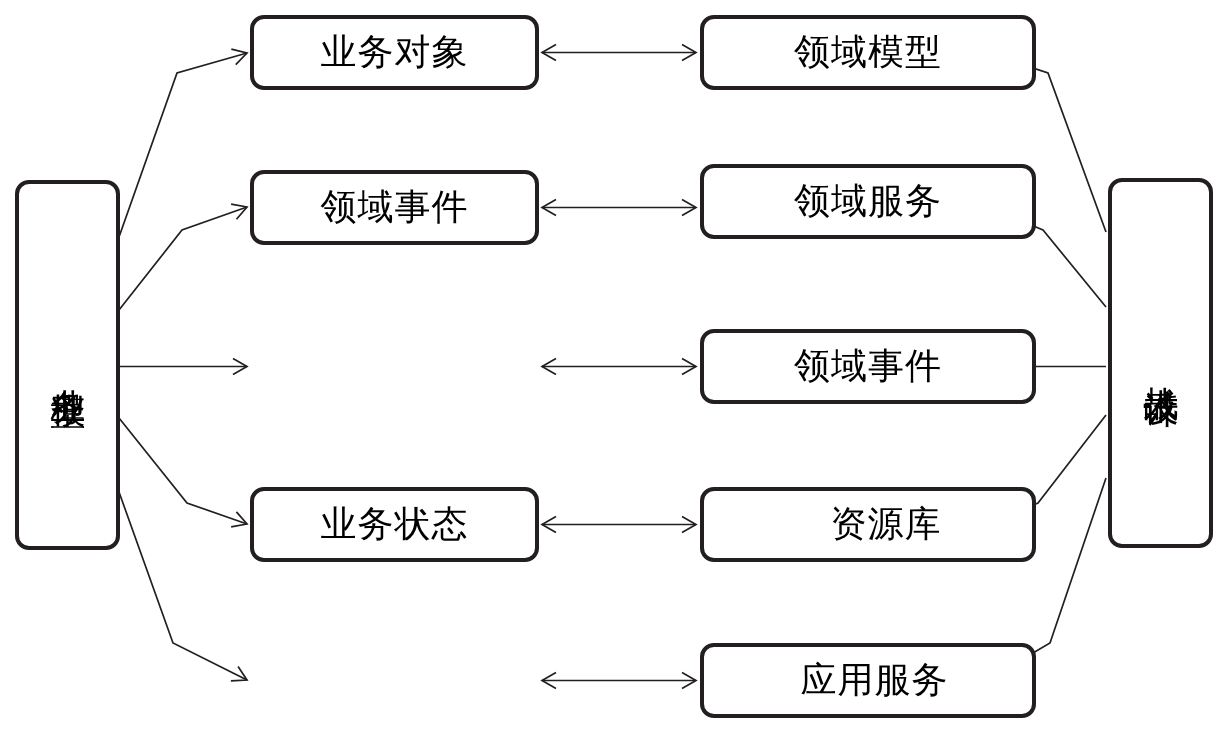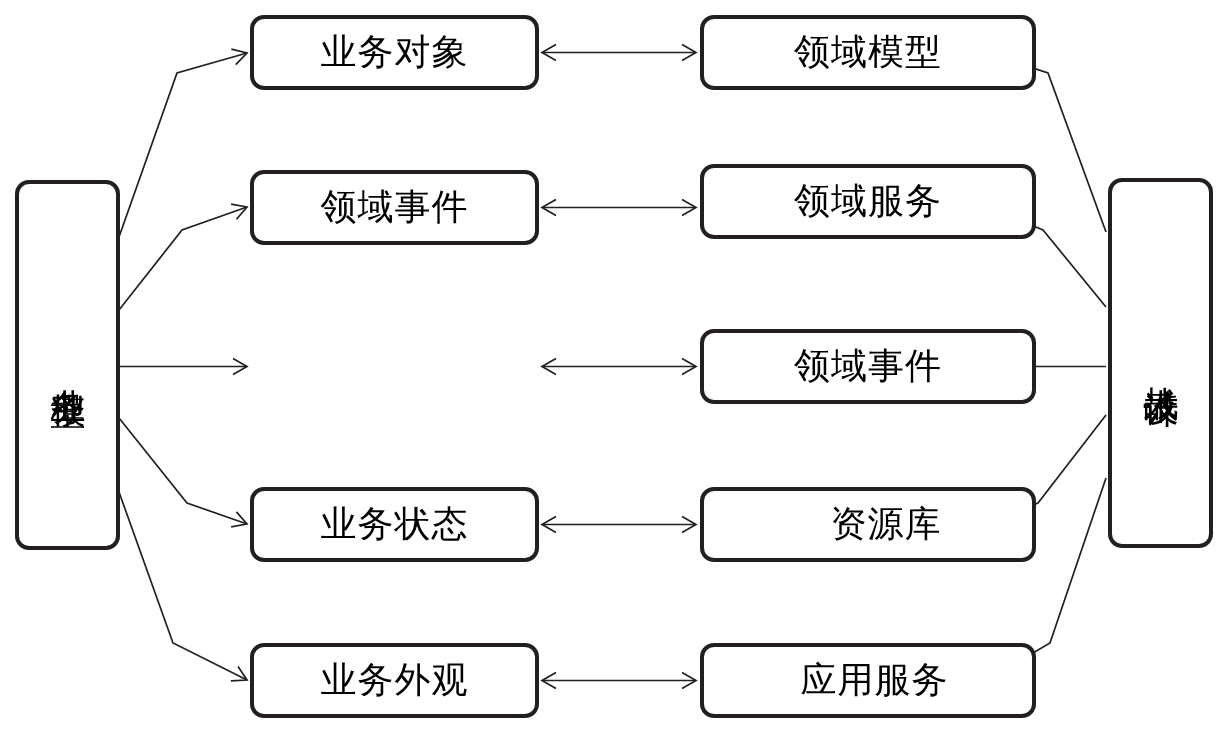--- a/index.html
+++ b/index.html
@@ -113,20 +113,17 @@
     <span>领域事件</span>
   </div>
 
   <div class="node row-node" style="left:250px; top:487px;">
     <span>业务状态</span>
   </div>
   <div class="node row-node right-col" style="left:700px; top:487px;padding-left:36px;">
     <span>资源库</span>
   </div>
 
-  <div class="node row-node" style="left:250px; top:643px;">
-    <span>业务外观</span>
-  </div>
   <div class="node row-node right-col" style="left:700px; top:643px;padding-left:13px;">
     <span>应用服务</span>
   </div>
 
 </div>
 
 </body></html>

